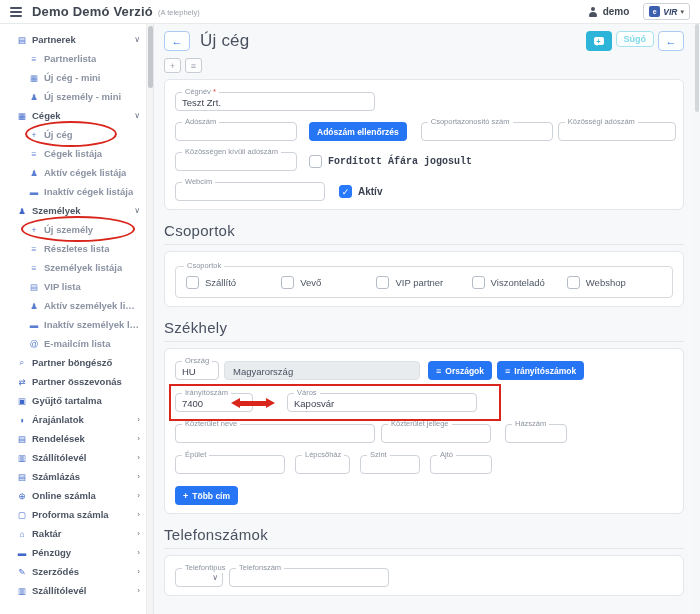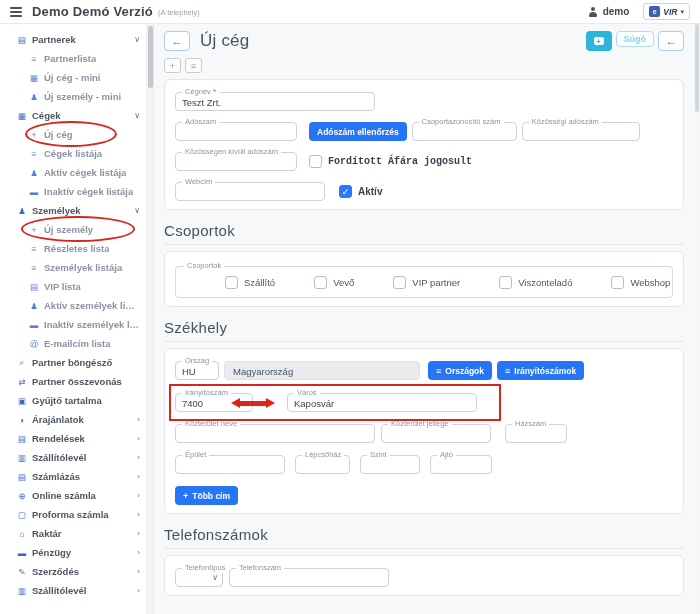--- a/index.html
+++ b/index.html
@@ -97,21 +97,21 @@
   .cb { width:13px; height:13px; border:1.5px solid #b6bdc9; border-radius:3px; background:#fff; flex:none;
     display:inline-flex; align-items:center; justify-content:center; font-size:9px; color:#fff; }
   .cb.checked { background:#2979ff; border-color:#2979ff; }
   .cb-label { font-size:10px; color:#3a4150; font-weight:bold; white-space:nowrap; }
   .cb-label.lite { color:#4c5563; font-weight:normal; font-size:9.5px; }
 
   
   .fieldset { position:relative; border:1px solid #d6dadf; border-radius:4px; padding:9px 10px 8px 10px; margin-top:6px; }
   .fieldset > label { position:absolute; top:-6px; left:8px; font-size:7.5px; color:#8d94a0; background:#fff; padding:0 3px; }
   .group-row { display:flex; }
-  .group-row .cb-wrap { width:96px;margin-left:39px; }
+  .group-row .cb-wrap { width:96px; }
 </style>
 </head>
 <body>
 
 <div class="topbar">
   <span class="hamburger">
       <i></i>
       <i></i>
       <i></i>
     </span>
@@ -301,21 +301,21 @@
           <label><span>Cégnév</span> <span class="req">*</span></label>
           <span class="val">Teszt Zrt.</span>
         </div>
       </div>
       <div class="frow" style="margin-top:11px;">
         <div class="f" style="width:122px;">
           <label>Adószám</label>
           <span class="val"></span>
         </div>
         <button class="btn-blue" style="margin-left:12px;">Adószám ellenőrzés</button>
-        <div class="f" style="width:105px; margin-left:5px;">
+        <div class="f" style="width:132px; margin-left:14px;">
           <label>Csoportazonosító szám</label>
           <span class="val"></span>
         </div>
         <div class="f" style="width:118px; margin-left:5px;">
           <label>Közösségi adószám</label>
           <span class="val"></span>
         </div>
       </div>
       <div class="frow" style="margin-top:11px;">
         <div class="f" style="width:122px;">

